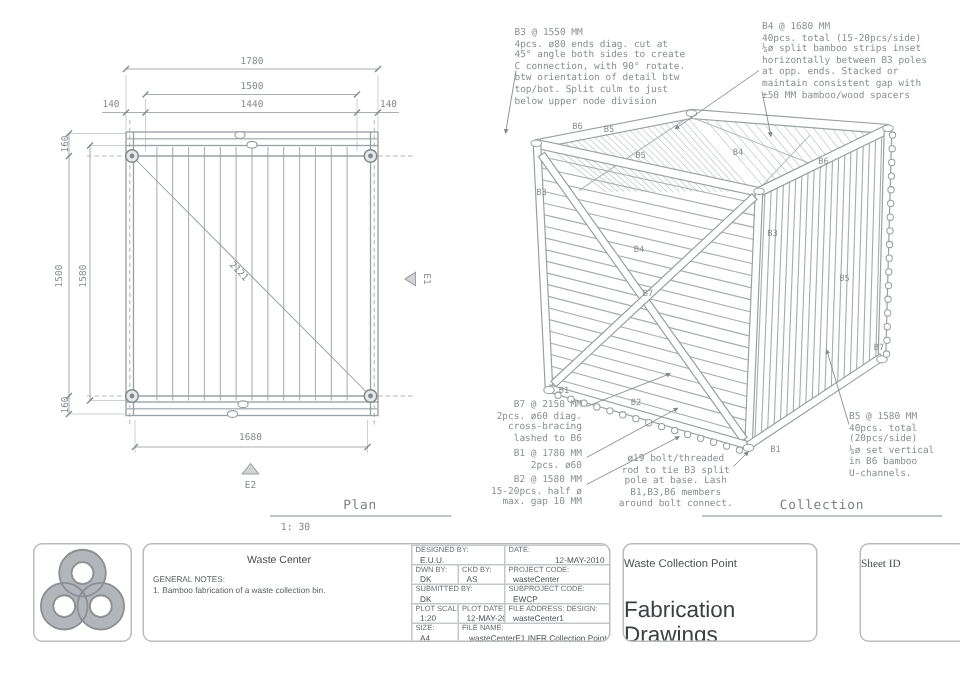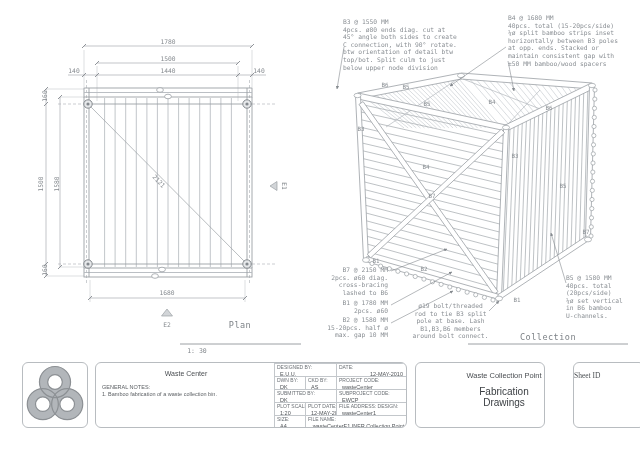--- a/index.html
+++ b/index.html
@@ -13,33 +13,33 @@
   .plabel{position:absolute;font-size:5.8px;color:#8a8f94;transform:translate(-50%,-50%);}
   .vtitle{position:absolute;font-size:8.5px;color:#7d8287;transform:translate(-50%,-50%);letter-spacing:0.5px;}
   .vscale{position:absolute;font-size:6.5px;color:#84898e;transform:translate(-50%,-50%);}
   .marker-label{position:absolute;font-size:6.3px;color:#84898e;transform:translate(-50%,-50%);}
   .marker-label.rot90{transform:translate(-50%,-50%) rotate(90deg);}
   
   .titleblock{position:absolute;left:0;top:358px;width:640px;height:94px;font-family:"Liberation Sans",sans-serif;}
   .tb-box{position:absolute;top:4px;height:66px;background:#fff;border:1px solid #b8bcc0;border-radius:6px;box-sizing:border-box;overflow:hidden;}
   .logo-box{left:22px;width:66px;}
   .main-box{left:95px;width:312px;}
-  .wcp-box{left:415px;width:130px;text-align:center;color:#4a4e52;padding-left:48px;}
+  .wcp-box{left:415px;width:130px;color:#4a4e52;}
   .sheet-box{left:573px;width:72px;color:#4a4e52;font-family:Liberation Serif, serif;}
   .mb-left{position:absolute;left:0;top:0;width:180px;height:100%;}
   .company{margin-top:7px;text-align:center;font-size:7px;color:#4a4e52;}
   .location{text-align:center;font-size:8px;font-weight:bold;color:#4a4e52;margin-top:1px;}
   .notes-label{margin:7px 0 0 6px;font-size:5.5px;color:#5a5e62;}
   .note1{margin:1px 0 0 6px;font-size:5.5px;color:#5a5e62;}
   .mb-grid{position:absolute;right:0;top:0;width:132px;height:100%;}
   .cell{position:absolute;box-sizing:border-box;border-left:1px solid #c3c7cb;border-top:1px solid #c3c7cb;padding:1px 0 0 2px;overflow:hidden;}
   .cell .cl{font-size:5px;line-height:5.5px;color:#6a6f74;white-space:nowrap;}
   .cell .cv{font-size:5.5px;line-height:6px;color:#4f5357;padding-left:3px;white-space:nowrap;}
   .proj-title{margin-top:8px;font-size:7.5px;}
-  .draw-title{margin-top:6px;font-size:10px;color:#3c4044;}
+  .draw-title{margin-top:18px;font-size:15px;color:#3c4044;}
   .sheet-label{margin-top:8px;font-size:7.5px;}
   .sheet-id{margin-top:9px;font-size:19px;color:#3c4044;letter-spacing:0.5px;}
 </style>
 </head>
 <body>
 
 <div class="sheet">
 
   <svg width="640" height="355" viewBox="0 0 640 355">
     <defs>
@@ -348,21 +348,21 @@
   <span class="dim" style="left:259px;top:70px">140</span>
   <span class="dim rot" style="left:44px;top:96px">160</span>
   <span class="dim rot" style="left:40px;top:184px">1500</span>
   <span class="dim rot" style="left:56px;top:184px">1580</span>
   <span class="dim rot" style="left:44px;top:270px">160</span>
   <span class="dim" style="left:167px;top:292px">1680</span>
   <span class="dim diag" style="left:159px;top:181px">2121</span>
 
   <span class="marker-label rot90" style="left:284px;top:186px">E1</span>
   <span class="marker-label" style="left:167px;top:324px">E2</span>
-  <span class="vtitle" style="left:240px;top:325px">Plan</span>
+  <span class="vtitle" style="left:240px;top:337px">Plan</span>
   <span class="vscale" style="left:197px;top:351px">1: 30</span>
   <span class="vtitle" style="left:548px;top:337px">Collection</span>
 
   <div class="ann" style="left:343px;top:18px;width:140px">B3 @ 1550 MM
 4pcs. ø80 ends diag. cut at
 45° angle both sides to create
 C connection, with 90° rotate.
 btw orientation of detail btw
 top/bot. Split culm to just
 below upper node division</div>

